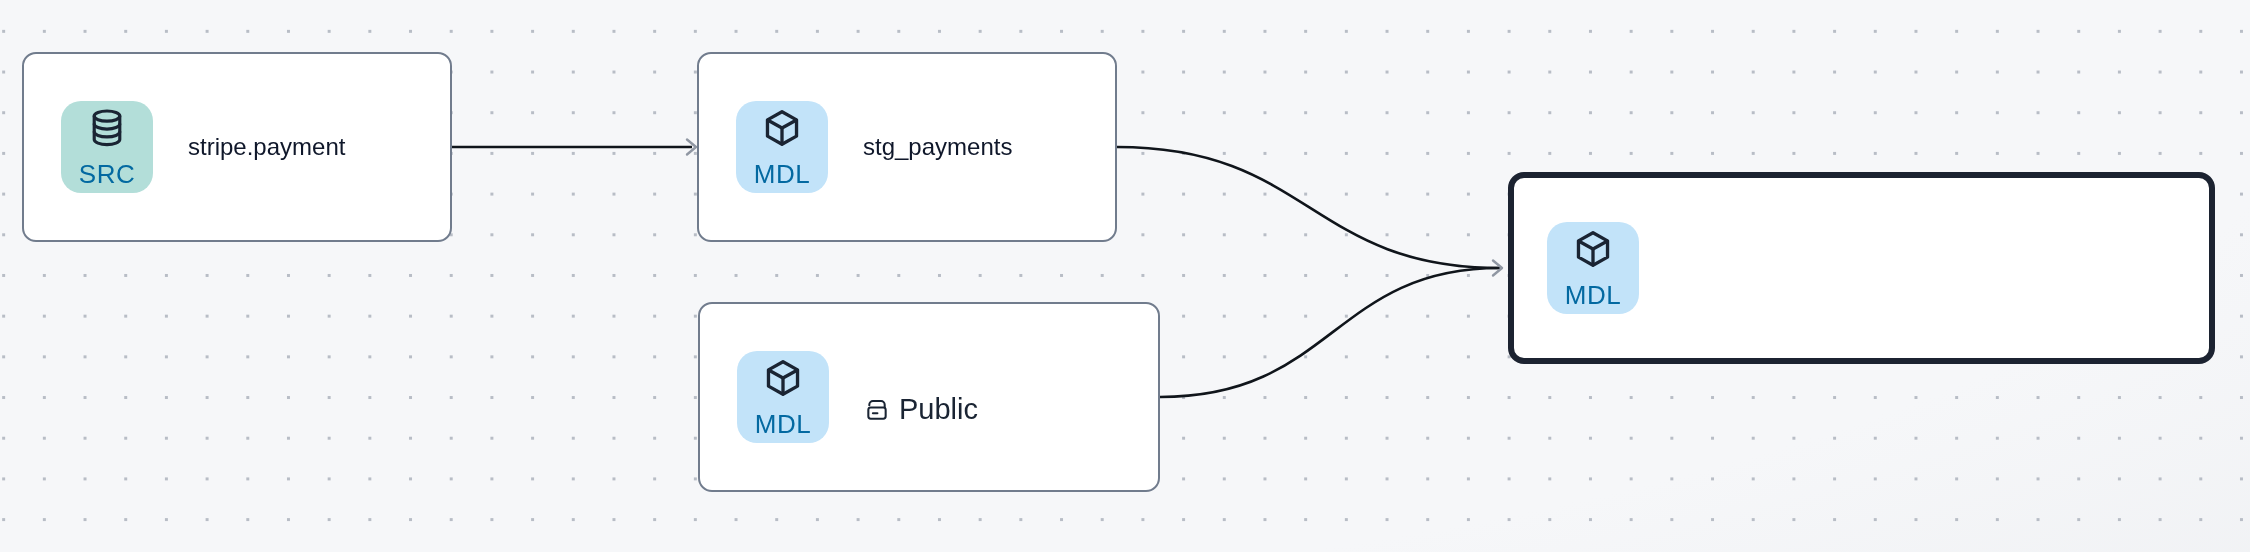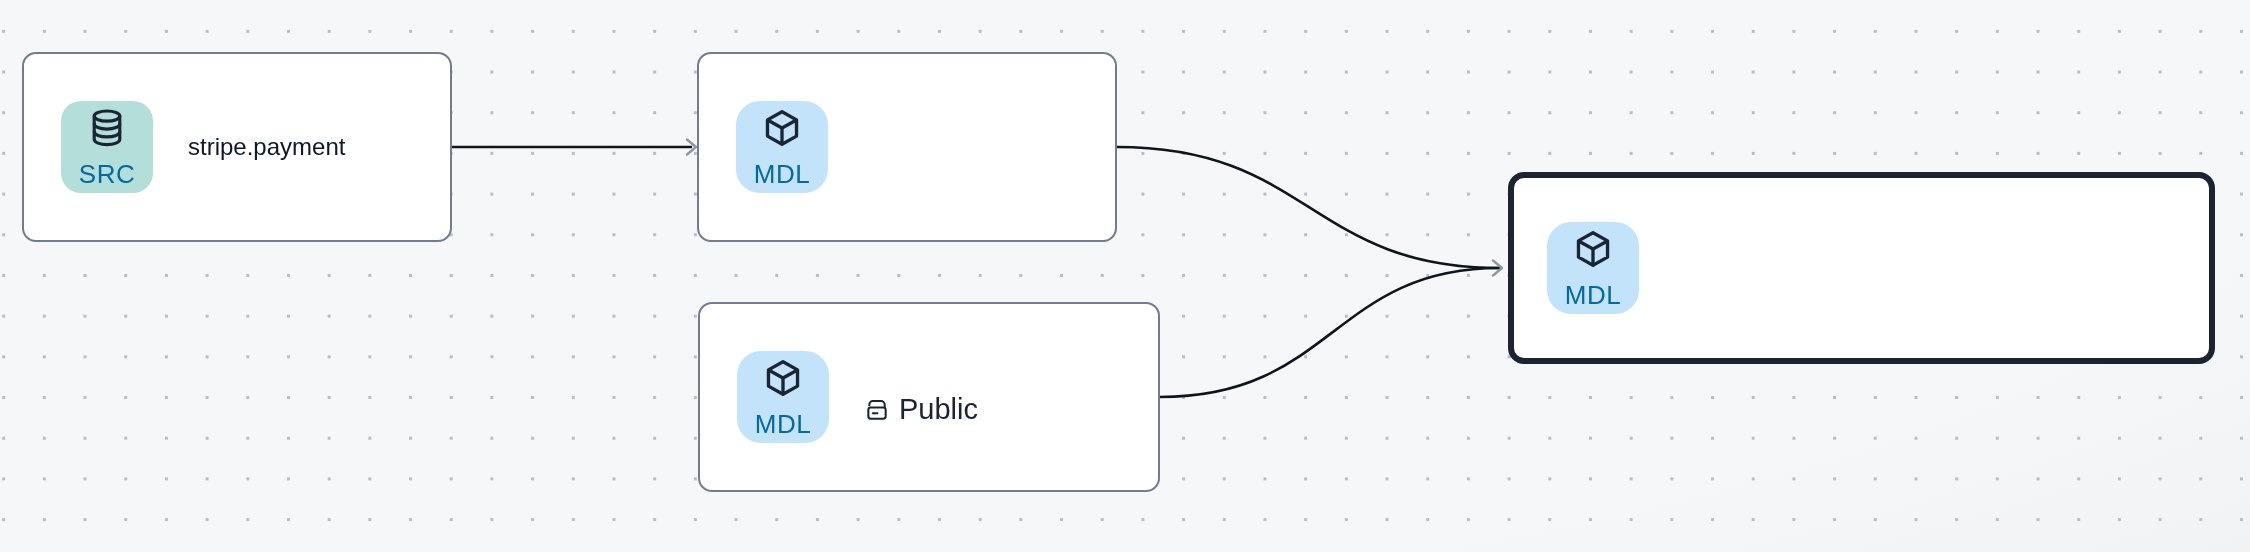--- a/index.html
+++ b/index.html
@@ -33,21 +33,21 @@
   .node-stripe-payment { left: 22px;  top: 52px;  width: 430px; height: 190px; }
   .node-stg-payments   { left: 697px; top: 52px;  width: 420px; height: 190px; }
   .node-fct-orders     { left: 698px; top: 302px; width: 462px; height: 190px; }
   .node-agg            { left: 1508px; top: 172px; width: 707px; height: 192px; }
 
   .badge {
     width: 92px; height: 92px; border-radius: 20px; flex: none;
     display: flex; flex-direction: column; align-items: center; justify-content: center;
   }
   .badge-src { background: #b3ded9; }
-  .badge-mdl { background: #c2e3f9; border-radius: 24px; }
+  .badge-mdl { background: #c2e3f9; }
   .badge svg { display: block; }
   .badge-label {
     font-size: 26px; font-weight: 500; color: #0369a1;
     letter-spacing: 0.5px; line-height: 1; margin-top: 12px;
   }
   .node-label {
     font-size: 24px; font-weight: 400; color: #0f172a;
     white-space: nowrap; line-height: 1.15;
   }
   .access-row { display: flex; align-items: center; gap: 9px; margin-top: 24px; }
@@ -83,20 +83,21 @@
 
   <div class="node node-stg-payments">
     <div class="badge badge-mdl">
       <svg class="icon" width="42" height="42" viewBox="0 0 24 24" fill="none" stroke="currentColor" stroke-width="1.9" stroke-linecap="round" stroke-linejoin="round">
         <path d="M12 2.7 L20.3 7.35 V16.65 L12 21.3 L3.7 16.65 V7.35 Z"></path>
         <path d="M4 7.55 L12 12 L20 7.55"></path>
         <path d="M12 12 V21"></path>
       </svg>
       <span class="badge-label">MDL</span>
     </div>
+    <span class="node-label">stg_payments</span>
   </div>
 
   <div class="node node-fct-orders">
     <div class="badge badge-mdl">
       <svg class="icon" width="42" height="42" viewBox="0 0 24 24" fill="none" stroke="currentColor" stroke-width="1.9" stroke-linecap="round" stroke-linejoin="round">
         <path d="M12 2.7 L20.3 7.35 V16.65 L12 21.3 L3.7 16.65 V7.35 Z"></path>
         <path d="M4 7.55 L12 12 L20 7.55"></path>
         <path d="M12 12 V21"></path>
       </svg>
       <span class="badge-label">MDL</span>

